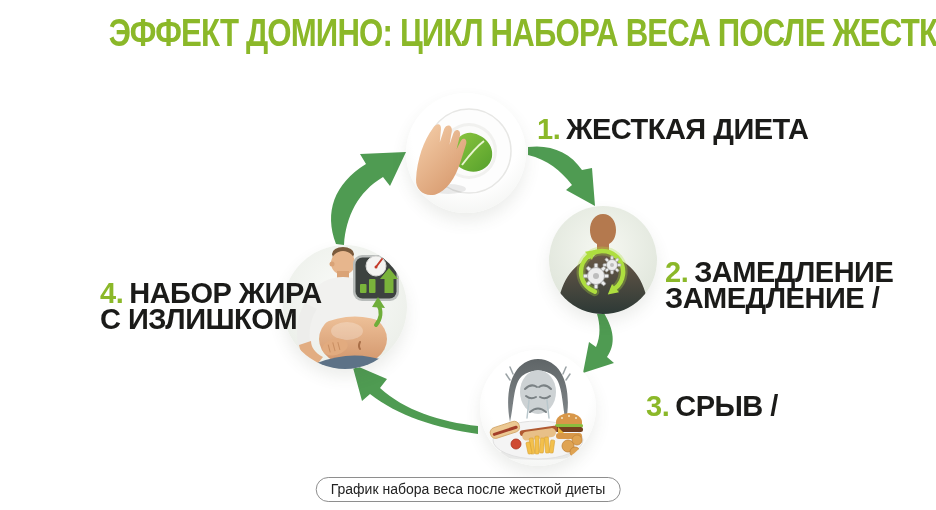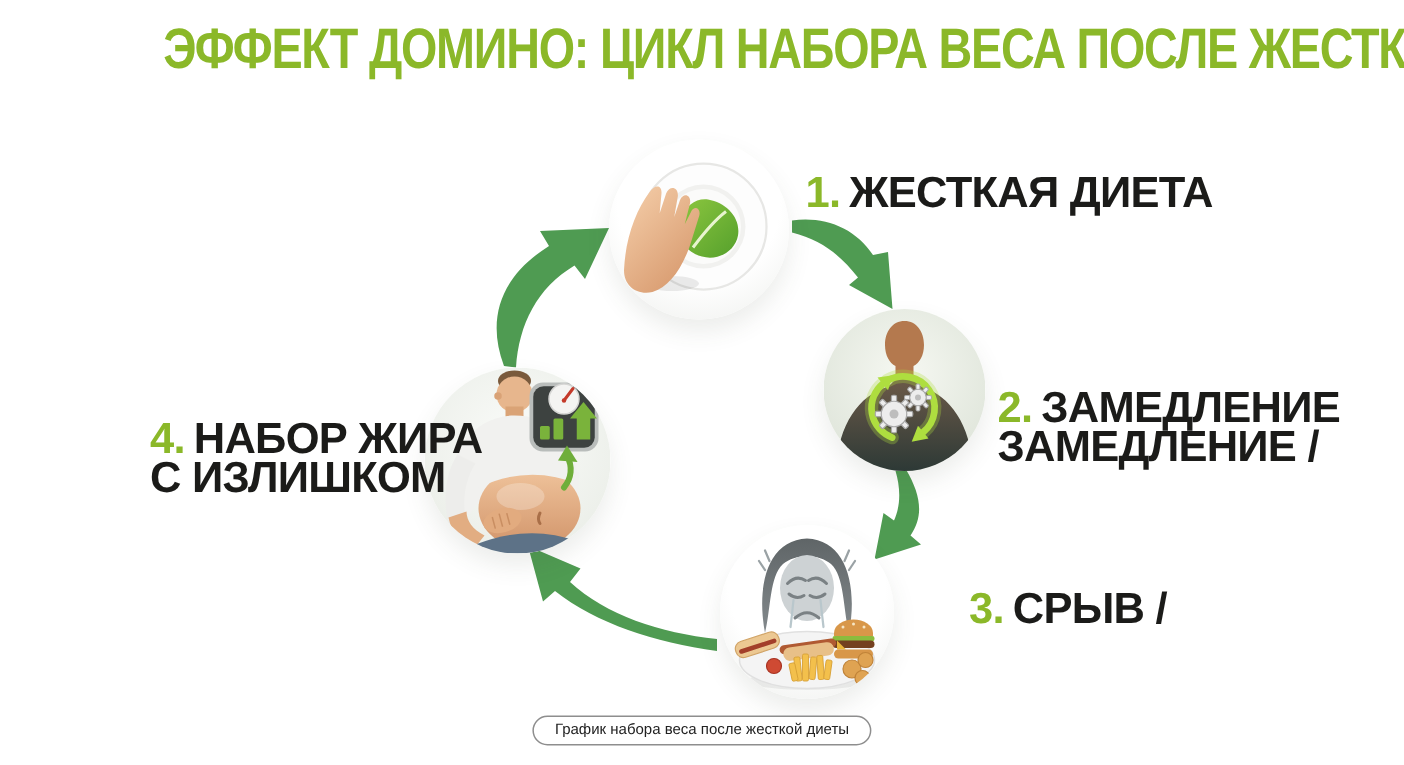--- a/index.html
+++ b/index.html
@@ -38,21 +38,21 @@
   .label{position:absolute;z-index:3;font-weight:bold;font-size:29px;line-height:26px;
     letter-spacing:-0.5px;color:var(--text-black);white-space:nowrap;}
   .label .num{color:var(--number-green);margin-right:6px;}
   #label1{left:537px;top:116px;}
   #label2{left:665px;top:215px;margin-top:44px;}
   #label3{left:646px;top:393px;}
   #label4{left:100px;top:280px;width:185px;text-align:center;}
   
   .caption{position:absolute;z-index:3;left:50%;top:477px;transform:translateX(-50%);
     border:1.4px solid #8e8e8e;border-radius:13px;padding:3px 14px 4px 14px;
-    font-size:10px;color:#222;background:#fff;white-space:nowrap;}
+    font-size:14px;color:#222;background:#fff;white-space:nowrap;}
 </style>
 </head>
 <body>
 
 <div id="stage">
 
   <div class="title">
     <span>ЭФФЕКТ ДОМИНО: ЦИКЛ НАБОРА ВЕСА ПОСЛЕ ЖЕСТКОЙ ДИЕТЫ</span>
   </div>
 

